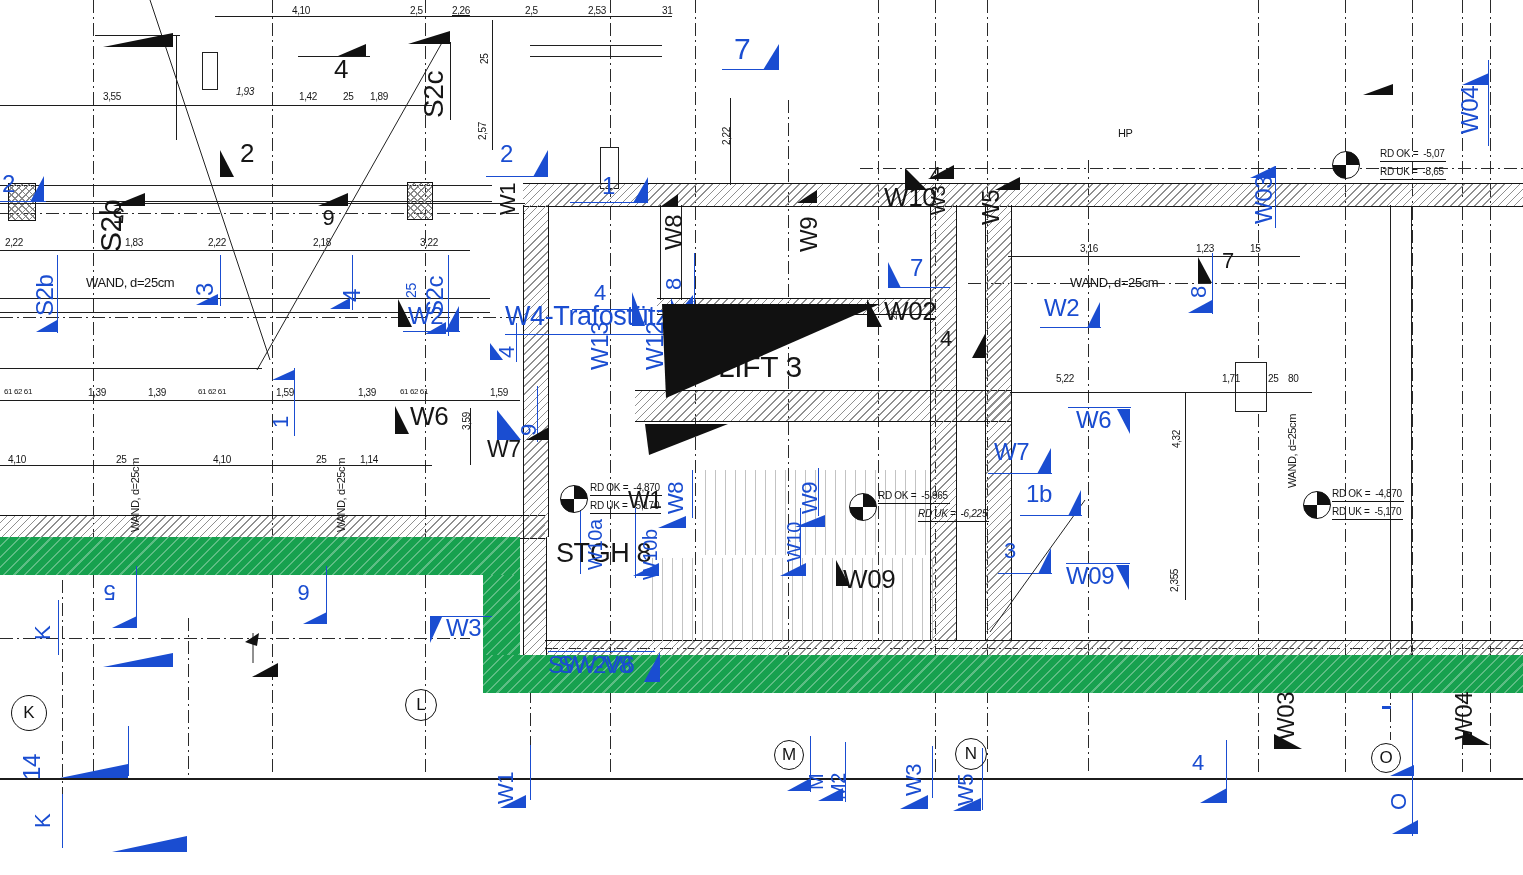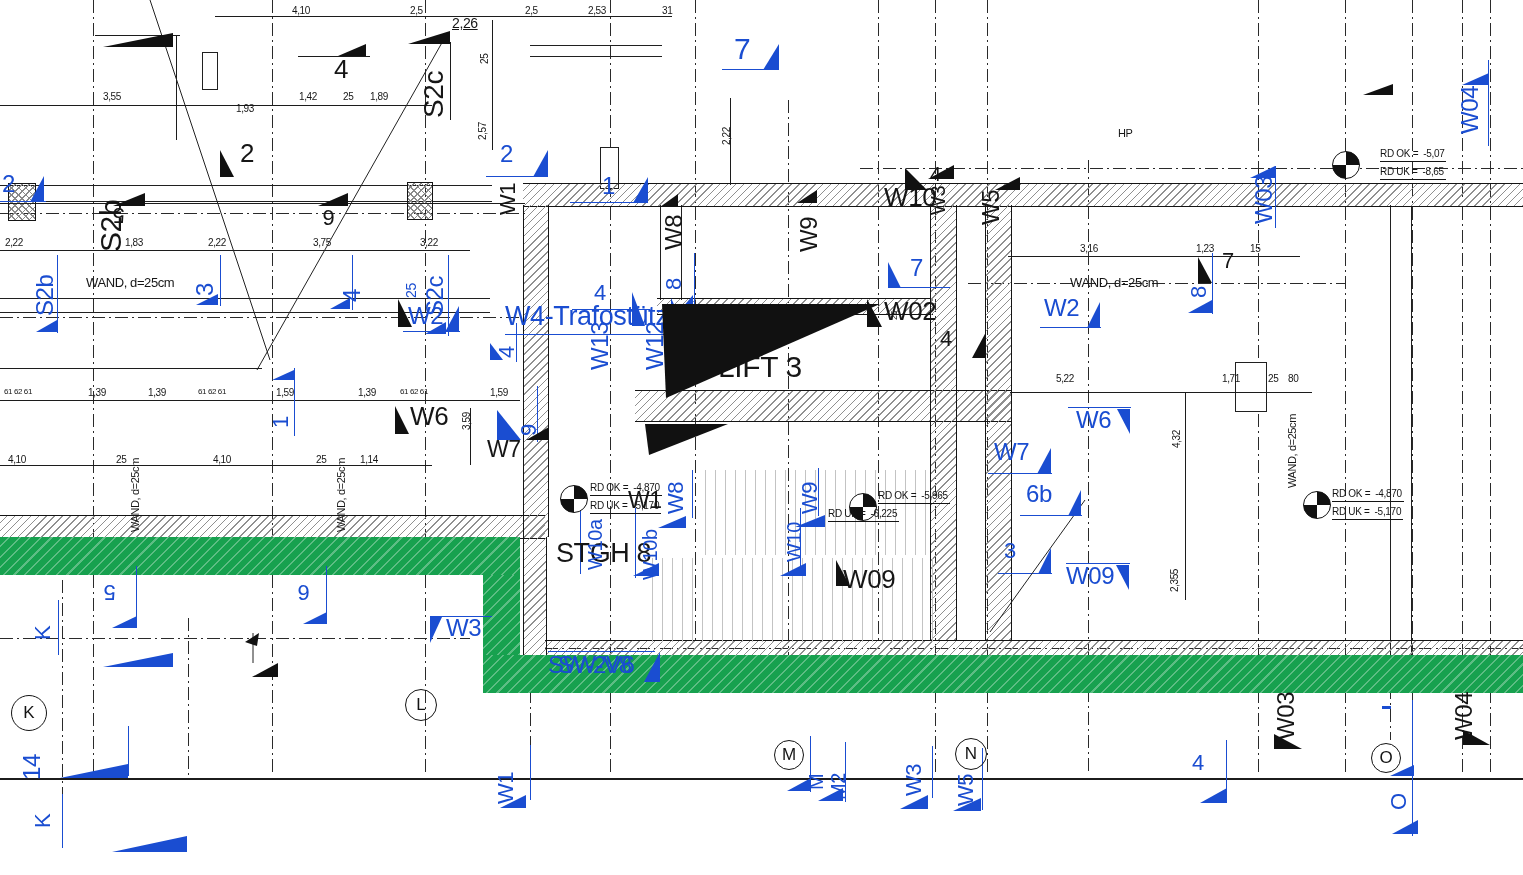--- a/index.html
+++ b/index.html
@@ -142,36 +142,36 @@
     <div class="vl" style="left: 1412px; top: 700px; width: 1.3px; height: 136px; background: rgb(26, 77, 209);"></div>
     <div class="vl" style="left: 1226px; top: 740px; width: 1.3px; height: 50px; background: rgb(26, 77, 209);"></div>
     <div class="vl" style="left: 128px; top: 726px; width: 1.3px; height: 50px; background: rgb(26, 77, 209);"></div>
     <div class="vl" style="left: 62px; top: 794px; width: 1.3px; height: 54px; background: rgb(26, 77, 209);"></div>
     <div class="vl" style="left: 58px; top: 600px; width: 1.3px; height: 55px; background: rgb(26, 77, 209);"></div>
     <div class="vl" style="left: 136px; top: 566px; width: 1.3px; height: 52px; background: rgb(26, 77, 209);"></div>
     <div class="vl" style="left: 326px; top: 566px; width: 1.3px; height: 48px; background: rgb(26, 77, 209);"></div>
     <div class="hl" style="left: 1382px; top: 706px; width: 9px; height: 2.5px; background: rgb(26, 77, 209);"></div>
     <div class="t" style="left: 292px; top: 6px; font-size: 10px;">4,10</div>
     <div class="t" style="left: 410px; top: 6px; font-size: 10px;">2,5</div>
-    <div class="t" style="left: 452px; top: 16px; font-size: 14px; text-decoration: underline;">2,26</div>
+    <div class="t" style="left: 452px; top: 6px; font-size: 10px; text-decoration: underline;">2,26</div>
     <div class="t" style="left: 525px; top: 6px; font-size: 10px;">2,5</div>
     <div class="t" style="left: 588px; top: 6px; font-size: 10px;">2,53</div>
     <div class="t" style="left: 662px; top: 6px; font-size: 10px;">31</div>
     <div class="t" style="left: 103px; top: 92px; font-size: 10px;">3,55</div>
-    <div class="t" style="left: 236px; top: 104px; font-size: 10px;">1,93</div>
+    <div class="t" style="left: 236px; top: 87px; font-size: 10px; font-style: italic;">1,93</div>
     <div class="t" style="left: 299px; top: 92px; font-size: 10px;">1,42</div>
     <div class="t" style="left: 343px; top: 92px; font-size: 10px;">25</div>
     <div class="t" style="left: 370px; top: 92px; font-size: 10px;">1,89</div>
     <div class="t" style="left: 480px; top: 64px; font-size: 10px; transform: rotate(-90deg);">25</div>
     <div class="t" style="left: 478px; top: 140px; font-size: 10px; transform: rotate(-90deg);">2,57</div>
     <div class="t" style="left: 722px; top: 145px; font-size: 10px; transform: rotate(-90deg);">2,22</div>
     <div class="t" style="left: 5px; top: 238px; font-size: 10px;">2,22</div>
     <div class="t" style="left: 125px; top: 238px; font-size: 10px;">1,83</div>
     <div class="t" style="left: 208px; top: 238px; font-size: 10px;">2,22</div>
-    <div class="t" style="left: 313px; top: 238px; font-size: 10px;">3,75</div>
+    <div class="t" style="left: 313px; top: 238px; font-size: 10px;">2,18</div>
     <div class="t" style="left: 420px; top: 238px; font-size: 10px;">3,22</div>
     <div class="t" style="left: 1080px; top: 244px; font-size: 10px;">3,16</div>
     <div class="t" style="left: 1196px; top: 244px; font-size: 10px;">1,23</div>
     <div class="t" style="left: 1250px; top: 244px; font-size: 10px;">15</div>
     <div class="t" style="left: 4px; top: 388px; font-size: 8px;">61 62 61</div>
     <div class="t" style="left: 88px; top: 388px; font-size: 10px;">1,39</div>
     <div class="t" style="left: 148px; top: 388px; font-size: 10px;">1,39</div>
     <div class="t" style="left: 198px; top: 388px; font-size: 8px;">61 62 61</div>
     <div class="t" style="left: 276px; top: 388px; font-size: 10px;">1,59</div>
     <div class="t" style="left: 358px; top: 388px; font-size: 10px;">1,39</div>
@@ -238,21 +238,21 @@
     <div class="t" style="left: 496px; top: 358px; font-size: 22px; color: rgb(26, 77, 209); transform: rotate(-90deg);">4</div>
     <div class="t" style="left: 518px; top: 436px; font-size: 22px; color: rgb(26, 77, 209); transform: rotate(-90deg);">9</div>
     <div class="t" style="left: 270px; top: 428px; font-size: 22px; color: rgb(26, 77, 209); transform: rotate(-90deg);">1</div>
     <div class="t" style="left: 588px; top: 370px; font-size: 24px; color: rgb(26, 77, 209); transform: rotate(-90deg);">W13</div>
     <div class="t" style="left: 643px; top: 370px; font-size: 24px; color: rgb(26, 77, 209); transform: rotate(-90deg);">W12</div>
     <div class="t" style="left: 910px; top: 256px; font-size: 24px; color: rgb(26, 77, 209);">7</div>
     <div class="t" style="left: 1188px; top: 298px; font-size: 22px; color: rgb(26, 77, 209); transform: rotate(-90deg);">8</div>
     <div class="t" style="left: 1044px; top: 296px; font-size: 24px; color: rgb(26, 77, 209);">W2</div>
     <div class="t" style="left: 1076px; top: 408px; font-size: 24px; color: rgb(26, 77, 209);">W6</div>
     <div class="t" style="left: 994px; top: 440px; font-size: 24px; color: rgb(26, 77, 209);">W7</div>
-    <div class="t" style="left: 1026px; top: 482px; font-size: 24px; color: rgb(26, 77, 209);">6b</div>
+    <div class="t" style="left: 1026px; top: 482px; font-size: 24px; color: rgb(26, 77, 209);">1b</div>
     <div class="t" style="left: 1004px; top: 540px; font-size: 22px; color: rgb(26, 77, 209);">3</div>
     <div class="t" style="left: 1066px; top: 564px; font-size: 24px; color: rgb(26, 77, 209);">W09</div>
     <div class="t" style="left: 446px; top: 616px; font-size: 24px; color: rgb(26, 77, 209);">W3</div>
     <div class="t" style="left: 104px; top: 581px; font-size: 22px; color: rgb(26, 77, 209); transform: rotate(180deg); transform-origin: 50% 50%;">5</div>
     <div class="t" style="left: 298px; top: 581px; font-size: 22px; color: rgb(26, 77, 209); transform: rotate(180deg); transform-origin: 50% 50%;">6</div>
     <div class="t" style="left: 32px; top: 640px; font-size: 22px; color: rgb(26, 77, 209); transform: rotate(-90deg);">K</div>
     <div class="t" style="left: 585px; top: 570px; font-size: 20px; color: rgb(26, 77, 209); transform: rotate(-90deg);">W10a</div>
     <div class="t" style="left: 640px; top: 580px; font-size: 20px; color: rgb(26, 77, 209); transform: rotate(-90deg);">W10b</div>
     <div class="t" style="left: 665px; top: 514px; font-size: 22px; color: rgb(26, 77, 209); transform: rotate(-90deg);">W8</div>
     <div class="t" style="left: 799px; top: 514px; font-size: 22px; color: rgb(26, 77, 209); transform: rotate(-90deg);">W9</div>
@@ -274,21 +274,21 @@
     <div class="bub" style="left: 955px; top: 738px; width: 30px; height: 30px;">N</div>
     <div class="bub" style="left: 1371px; top: 743px; width: 28px; height: 28px;">O</div>
     <div style="position: absolute; left: 0px; top: 0px;">
       <div class="spc" style="left: 560px; top: 485px; width: 26px; height: 26px; background: conic-gradient(rgb(17, 17, 17) 0deg, rgb(17, 17, 17) 25%, rgb(255, 255, 255) 25%, rgb(255, 255, 255) 50%, rgb(17, 17, 17) 50%, rgb(17, 17, 17) 75%, rgb(255, 255, 255) 75%);"></div>
       <div class="spl" style="left: 590px; top: 482px;">RD OK =  -4,870</div>
       <div class="spl" style="left: 590px; top: 500px;">RD UK =  -5,170</div>
     </div>
     <div style="position: absolute; left: 0px; top: 0px;">
       <div class="spc" style="left: 849px; top: 493px; width: 26px; height: 26px; background: conic-gradient(rgb(17, 17, 17) 0deg, rgb(17, 17, 17) 25%, rgb(255, 255, 255) 25%, rgb(255, 255, 255) 50%, rgb(17, 17, 17) 50%, rgb(17, 17, 17) 75%, rgb(255, 255, 255) 75%);"></div>
       <div class="spl" style="left: 878px; top: 490px;">RD OK =  -5,965</div>
-      <div class="spl" style="left: 828px; top: 508px;">RD UK =  -6,225</div>
+      <div class="spl" style="left: 918px; top: 508px; font-style: italic;">RD UK =  -6,225</div>
     </div>
     <div style="position: absolute; left: 0px; top: 0px;">
       <div class="spc" style="left: 1303px; top: 491px; width: 26px; height: 26px; background: conic-gradient(rgb(17, 17, 17) 0deg, rgb(17, 17, 17) 25%, rgb(255, 255, 255) 25%, rgb(255, 255, 255) 50%, rgb(17, 17, 17) 50%, rgb(17, 17, 17) 75%, rgb(255, 255, 255) 75%);"></div>
       <div class="spl" style="left: 1332px; top: 488px;">RD OK =  -4,870</div>
       <div class="spl" style="left: 1332px; top: 506px;">RD UK =  -5,170</div>
     </div>
     <div style="position: absolute; left: 0px; top: 0px;">
       <div class="spc" style="left: 1332px; top: 151px; width: 26px; height: 26px; background: conic-gradient(rgb(17, 17, 17) 0deg, rgb(17, 17, 17) 25%, rgb(255, 255, 255) 25%, rgb(255, 255, 255) 50%, rgb(17, 17, 17) 50%, rgb(17, 17, 17) 75%, rgb(255, 255, 255) 75%);"></div>
       <div class="spl" style="left: 1380px; top: 148px;">RD OK =  -5,07</div>
       <div class="spl" style="left: 1380px; top: 166px;">RD UK =  -8,65</div>

